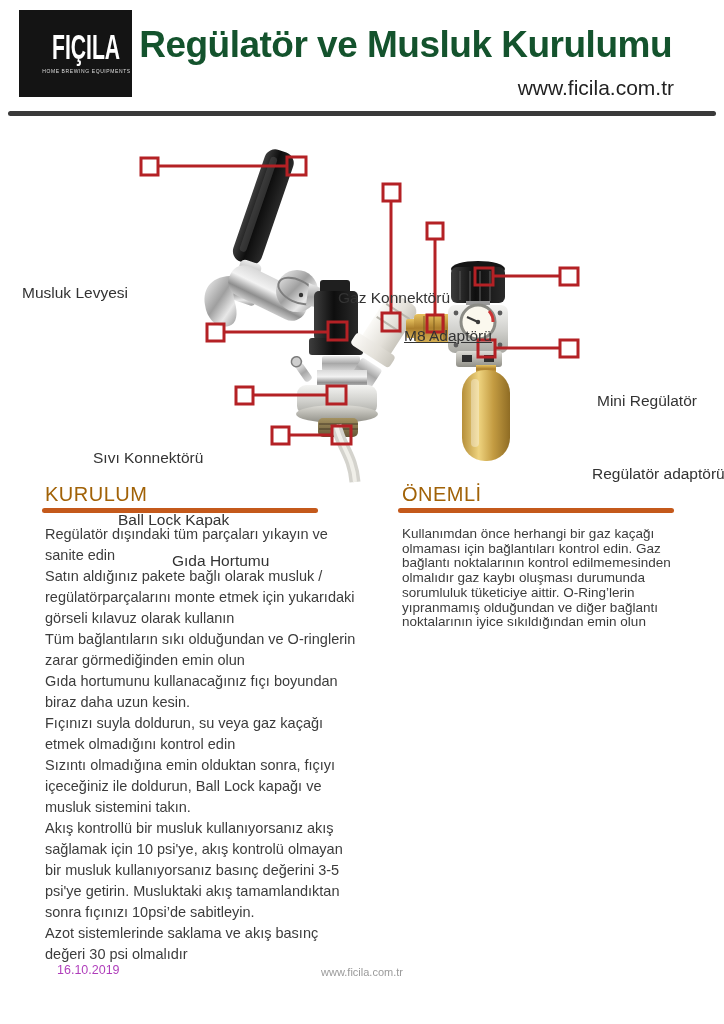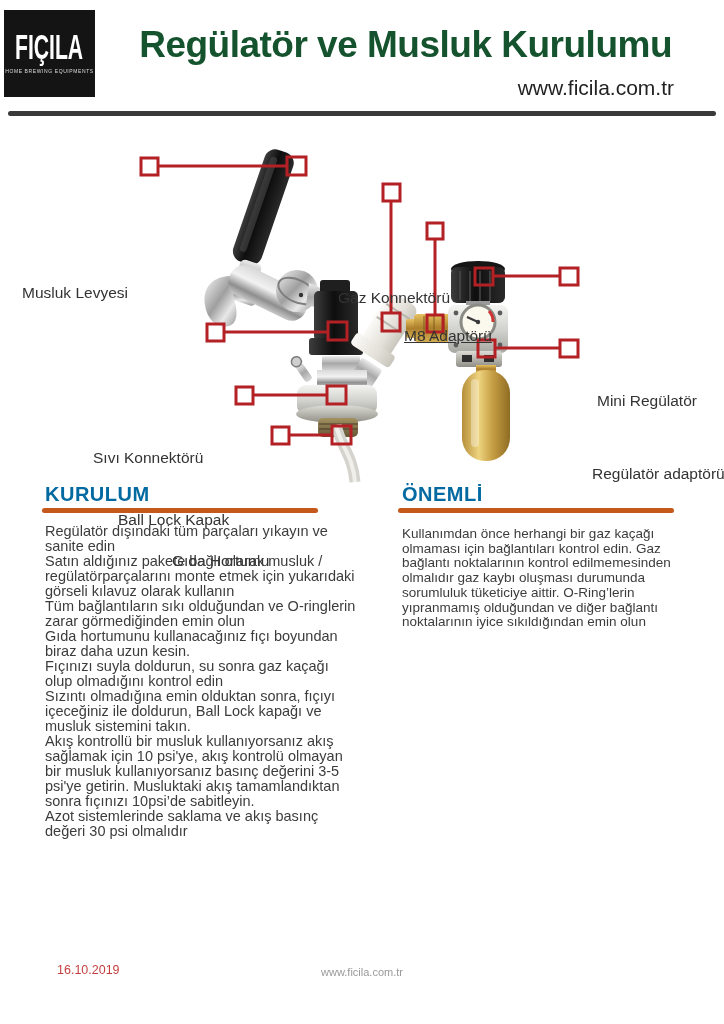--- a/index.html
+++ b/index.html
@@ -2,22 +2,22 @@
 <html><head>
 <meta charset="utf-8">
 <style>
   html,body{margin:0;padding:0;background:#ffffff;}
   body{
     position:relative;width:724px;height:1024px;overflow:hidden;
     font-family:"Liberation Sans", sans-serif;color:#3c3c3c;
   }
   
   .logo{
-    position:absolute;left:4px;top:10px;width:91px;height:87px;background:#141414;
-    display:flex;flex-direction:column;align-items:center;justify-content:center;gap:7px;
+    position:absolute;left:19px;top:10px;width:91px;height:87px;background:#141414;
+    display:flex;flex-direction:column;align-items:center;justify-content:center;gap:7px;padding-left:22px;
   }
   .logo-brand{
     color:#fff;font-size:23px;font-weight:bold;letter-spacing:0px;
     transform:scale(.92,1.5);font-family:"Liberation Sans",sans-serif;white-space:nowrap;
   }
   .logo-tagline{color:#ddd;font-size:5px;letter-spacing:.6px;white-space:nowrap;}
   .page-title{
     position:absolute;top:24px;right:52px;font-size:37px;font-weight:bold;color:#14532d;
     white-space:nowrap;letter-spacing:-.5px;
   }
@@ -33,33 +33,33 @@
   .dlabel{position:absolute;font-size:15.5px;color:#333;white-space:nowrap;}
   .lbl-musluk{left:22px;top:159px;}
   .lbl-gaz{left:338px;top:164px;}
   .lbl-m8{left:404px;top:202px;text-decoration:underline;}
   .lbl-mini{left:597px;top:267px;}
   .lbl-regadp{left:592px;top:340px;}
   .lbl-sivi{left:93px;top:324px;}
   .lbl-ball{left:118px;top:386px;}
   .lbl-gida{left:172px;top:427px;}
   
-  .sec-head{position:absolute;font-size:20px;font-weight:700;color:#0369a1;letter-spacing:.5px;white-space:nowrap;}
+  .sec-head{position:absolute;font-size:20px;font-weight:400;color:#a16207;letter-spacing:.5px;white-space:nowrap;}
   .sec-head.kurulum{left:45px;top:483px;}
   .sec-head.onemli{left:402px;top:483px;}
   .sec-bar{position:absolute;height:5px;border-radius:2.5px;background:#c4591b;top:508px;}
   .sec-bar.kurulum{left:42px;width:276px;}
   .sec-bar.onemli{left:398px;width:276px;}
   .sec-body{position:absolute;z-index:2;}
-  .sec-body.kurulum{left:45px;top:524px;width:314px;font-size:14.5px;line-height:15px;}
+  .sec-body.kurulum{left:45px;top:524px;width:314px;font-size:14.5px;line-height:21px;}
   .sec-body.onemli{left:402px;top:527px;width:298px;font-size:13.5px;line-height:14.7px;}
   .sec-body p{margin:0;}
   
   .watermark-date{
-    position:absolute;left:57px;top:963px;z-index:1;font-size:12.5px;color:#b91c1c;opacity:.85;
+    position:absolute;left:57px;top:963px;z-index:1;font-size:12.5px;color:#a21caf;opacity:.85;
   }
   .footer-site{
     position:absolute;left:0;top:966px;width:724px;text-align:center;
     font-size:11px;color:#9a9a9a;z-index:3;
   }
 </style>
 </head>
 <body>
 
 <div class="logo">
@@ -280,21 +280,21 @@
   <div class="dlabel lbl-gida">Gıda Hortumu</div>
 </div>
 
 <div class="sec-head kurulum">KURULUM</div>
 <div class="sec-bar kurulum"></div>
 <div class="sec-body kurulum">
   <p>Regülatör dışındaki tüm parçaları yıkayın ve sanite edin</p>
   <p>Satın aldığınız pakete bağlı olarak musluk / regülatörparçalarını monte etmek için yukarıdaki görseli kılavuz olarak kullanın</p>
   <p>Tüm bağlantıların sıkı olduğundan ve O-ringlerin zarar görmediğinden emin olun</p>
   <p>Gıda hortumunu kullanacağınız fıçı boyundan biraz daha uzun kesin.</p>
-  <p>Fıçınızı suyla doldurun, su sonra gaz kaçağı olup olmadığını kontrol edin</p>
+  <p>Fıçınızı suyla doldurun, su veya gaz kaçağı etmek olmadığını kontrol edin</p>
   <p>Sızıntı olmadığına emin olduktan sonra, fıçıyı içeceğiniz ile doldurun, Ball Lock kapağı ve musluk sistemini takın.</p>
   <p>Akış kontrollü bir musluk kullanıyorsanız akış sağlamak için 10 psi'ye, akış kontrolü olmayan bir musluk kullanıyorsanız basınç değerini 3-5 psi'ye getirin. Musluktaki akış tamamlandıktan sonra fıçınızı 10psi’de sabitleyin.</p>
   <p>Azot sistemlerinde saklama ve akış basınç değeri 30 psi olmalıdır</p>
 </div>
 
 <div class="sec-head onemli">ÖNEMLİ</div>
 <div class="sec-bar onemli"></div>
 <div class="sec-body onemli">
   <p>Kullanımdan önce herhangi bir gaz kaçağı olmaması için bağlantıları kontrol edin. Gaz bağlantı noktalarının kontrol edilmemesinden olmalıdır gaz kaybı oluşması durumunda sorumluluk tüketiciye aittir. O-Ring’lerin yıpranmamış olduğundan ve diğer bağlantı noktalarının iyice sıkıldığından emin olun</p>
 </div>

